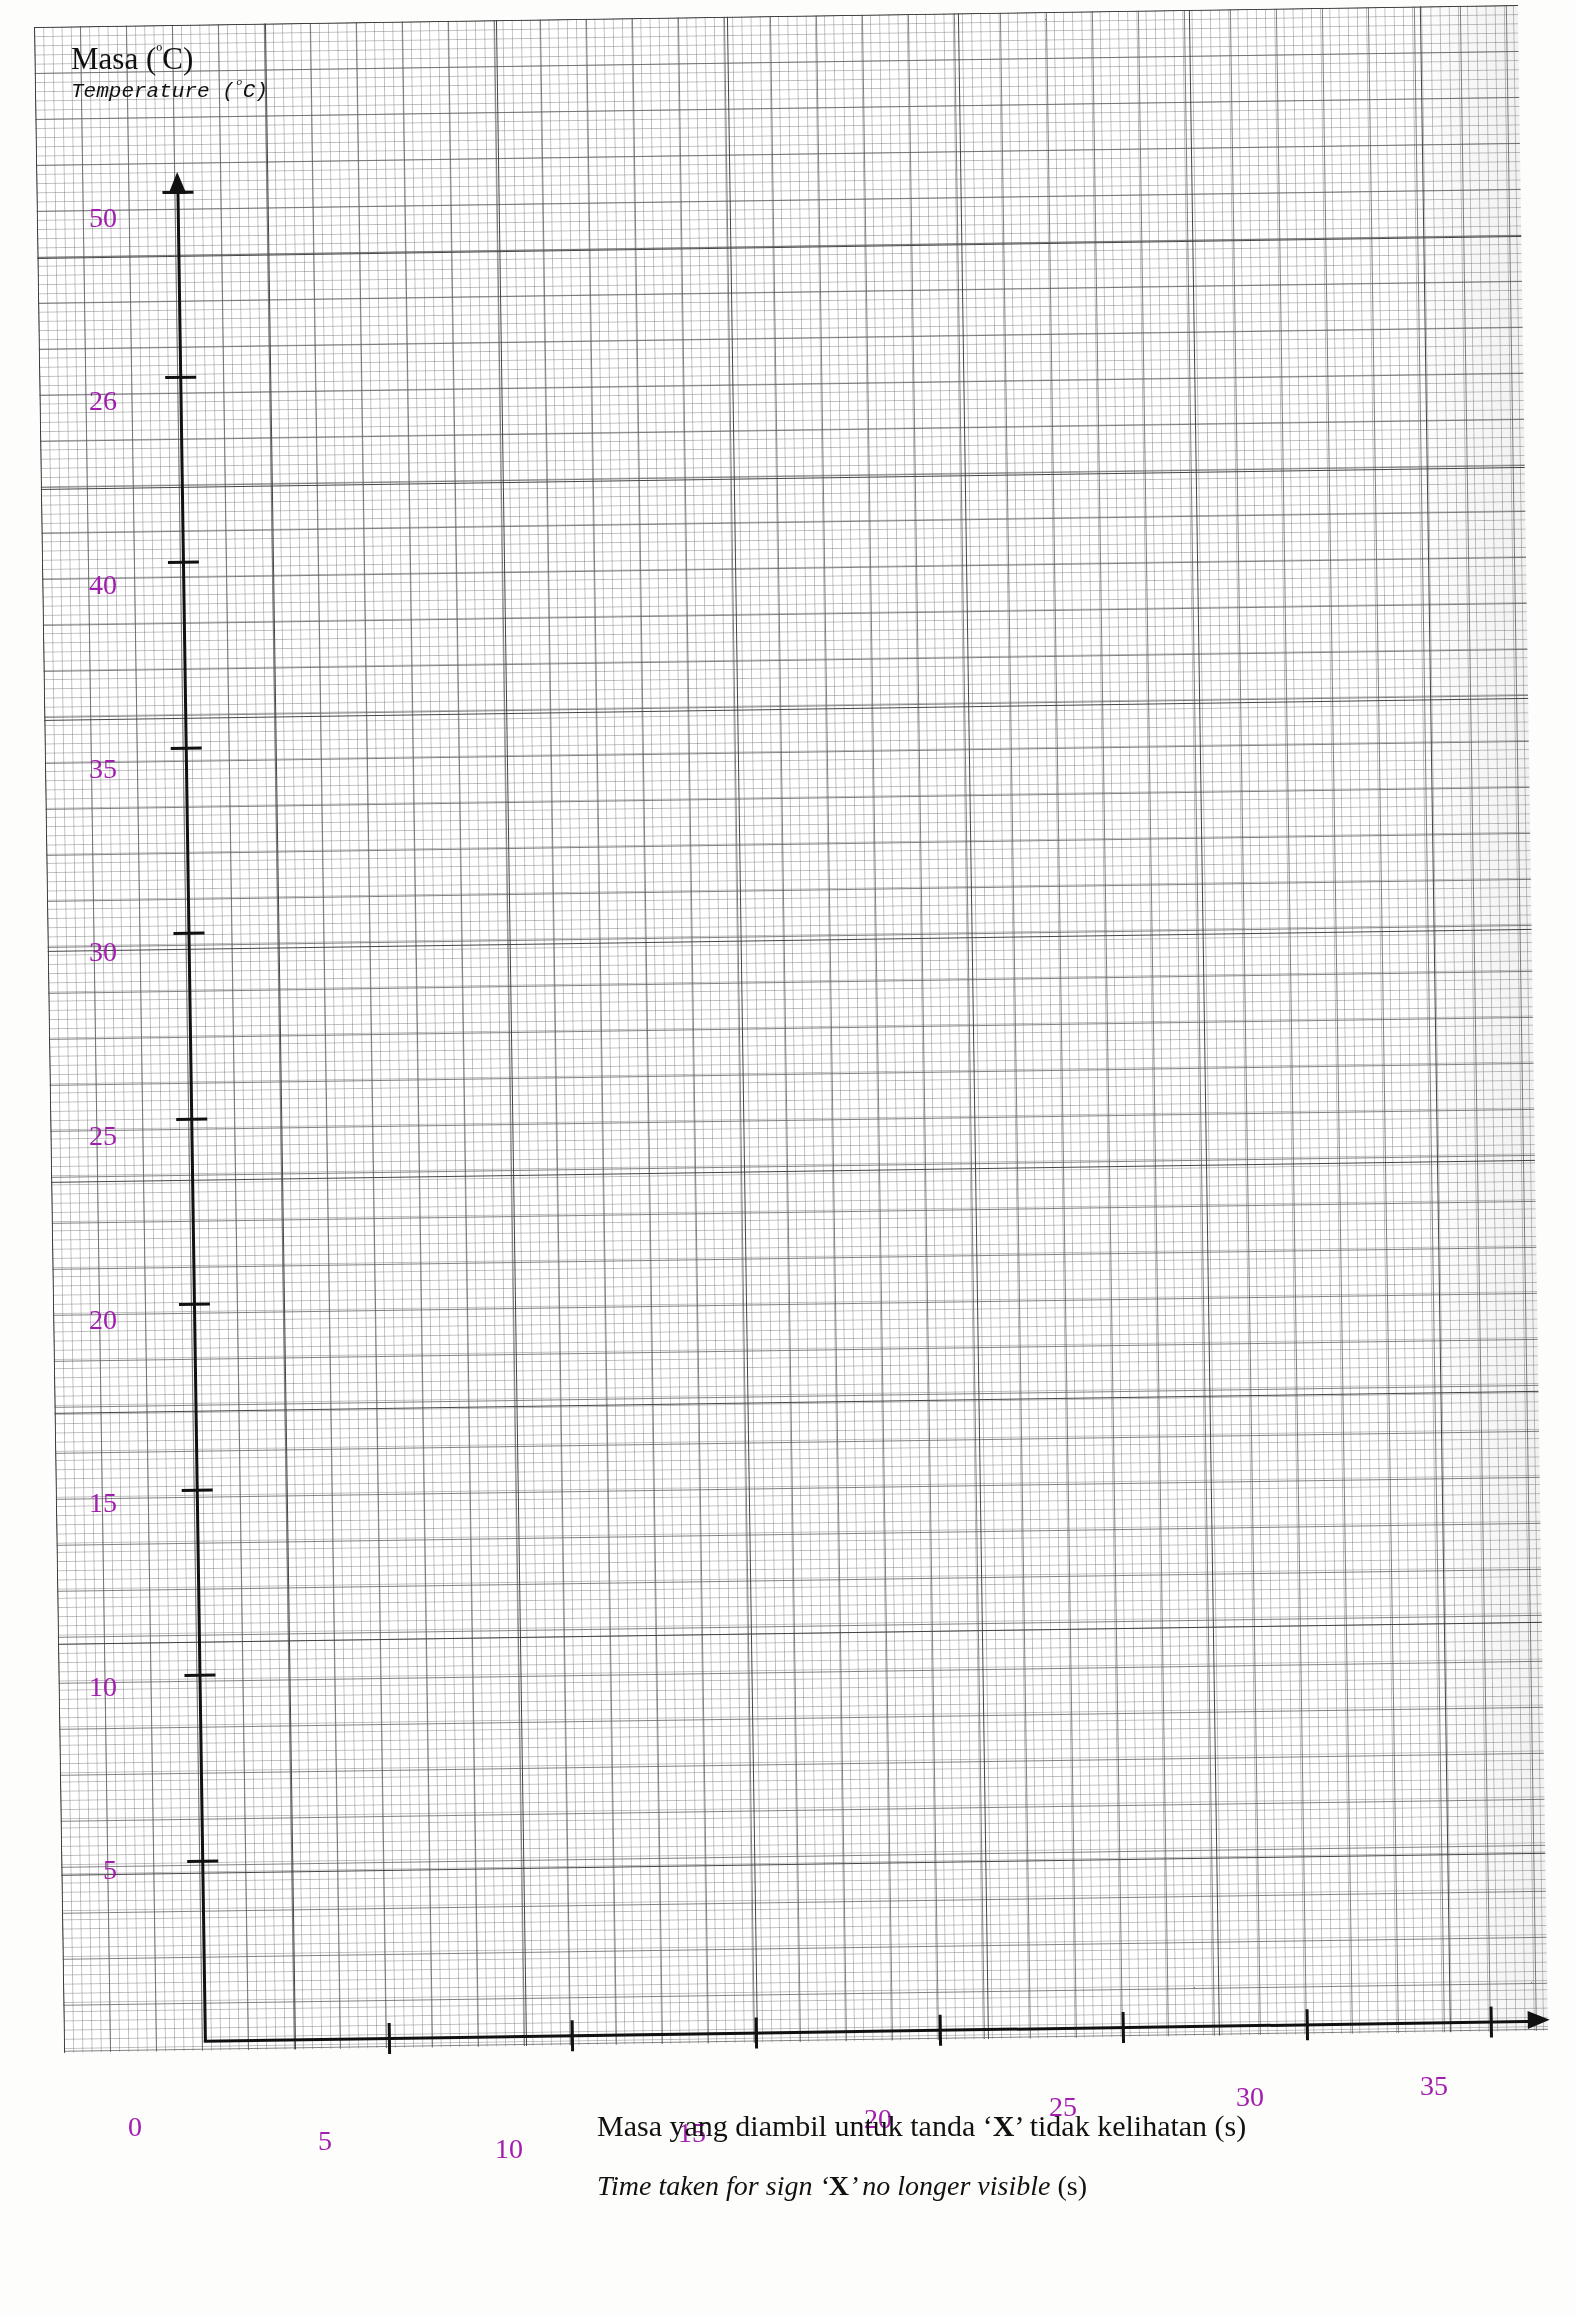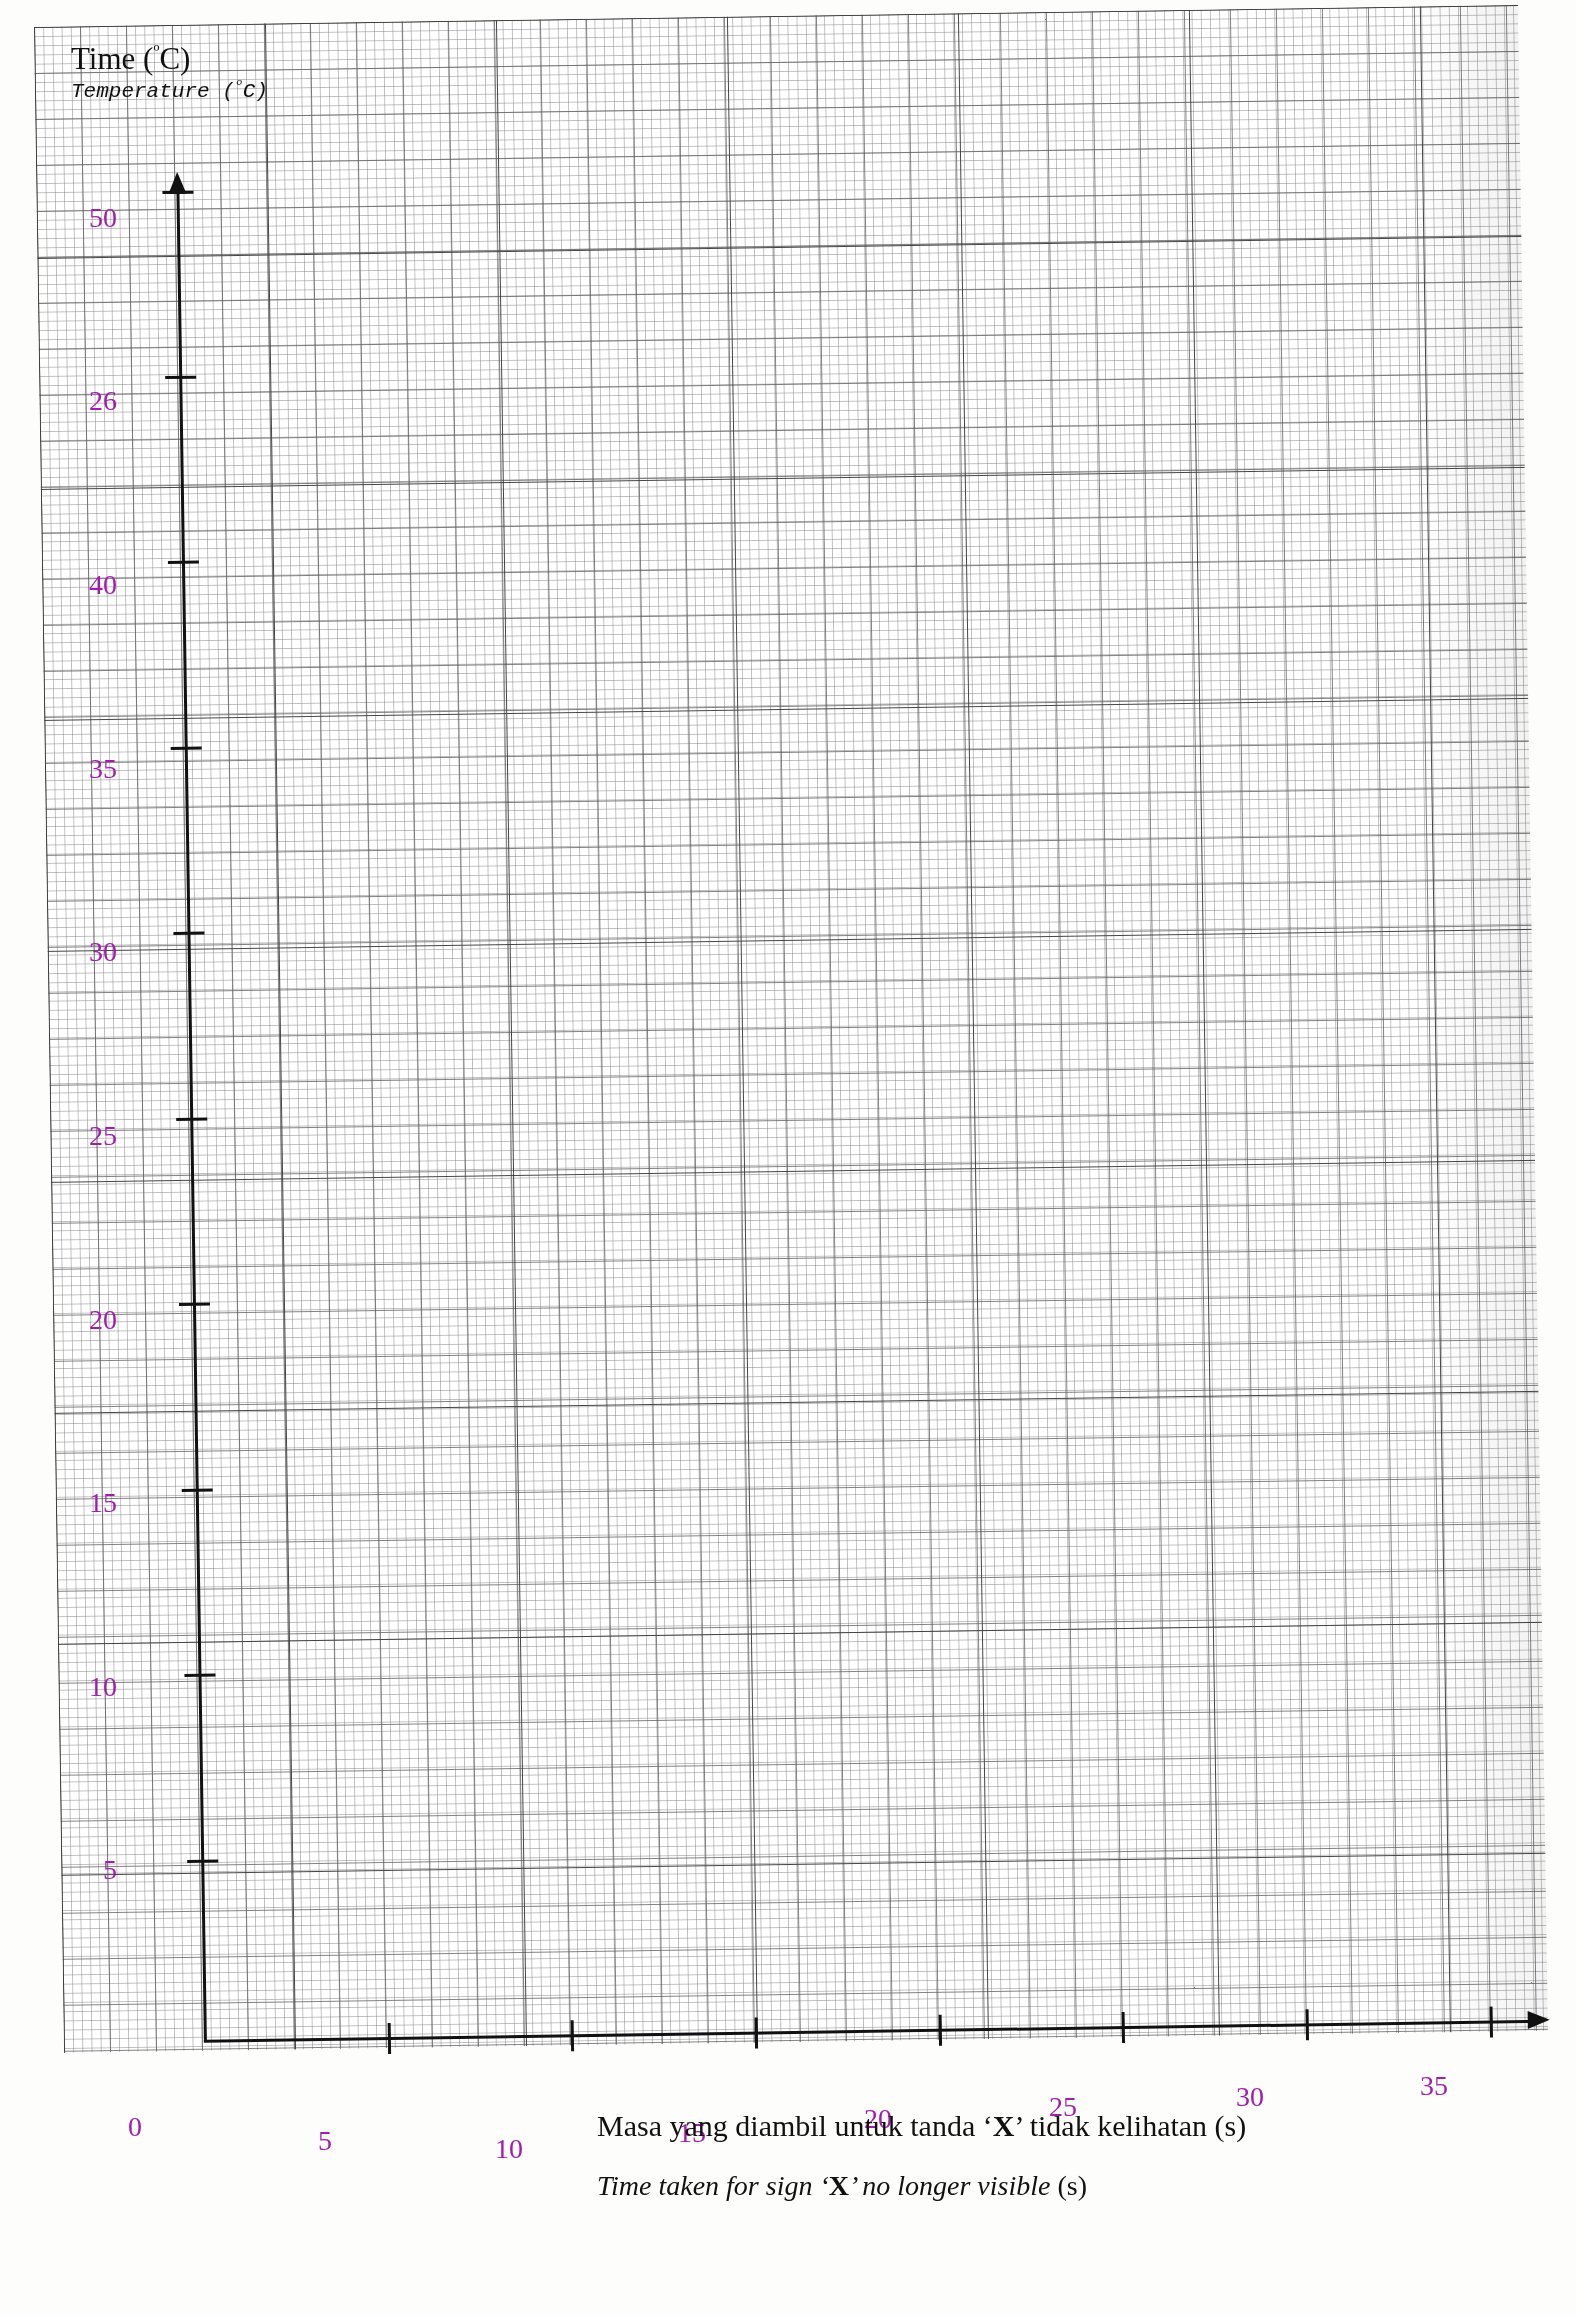--- a/index.html
+++ b/index.html
@@ -223,21 +223,21 @@
   <div class="tick-label" style="left:128px; top:2111px;">0</div>
   <div class="tick-label" style="left:318px; top:2125px;">5</div>
   <div class="tick-label" style="left:495px; top:2133px;">10</div>
   <div class="tick-label" style="left:678px; top:2117px;">15</div>
   <div class="tick-label" style="left:864px; top:2103px;">20</div>
   <div class="tick-label" style="left:1049px; top:2091px;">25</div>
   <div class="tick-label" style="left:1236px; top:2081px;">30</div>
   <div class="tick-label" style="left:1420px; top:2070px;">35</div>
 
   <div id="y-title-wrap">
-    <div id="y-title-my"><span>Time (</span><span class="sup">º</span><span>C)</span></div>
+    <div id="y-title-my"><span>Masa (</span><span class="sup">º</span><span>C)</span></div>
     <div id="y-title-en"><span>Temperature (</span><span class="sup">º</span><span>C)</span></div>
   </div>
 
   <div id="x-title-wrap">
     <div id="x-title-my"><span>Masa yang diambil untuk tanda ‘</span><span class="bold-x">X</span><span>’ tidak kelihatan (s)</span></div>
     <div id="x-title-en"><span>Time taken for sign ‘</span><span class="bold-x">X</span><span>’ no longer visible</span><span class="nonitalic"> </span><span class="nonitalic">(s)</span></div>
   </div>
 
 </div>
 

